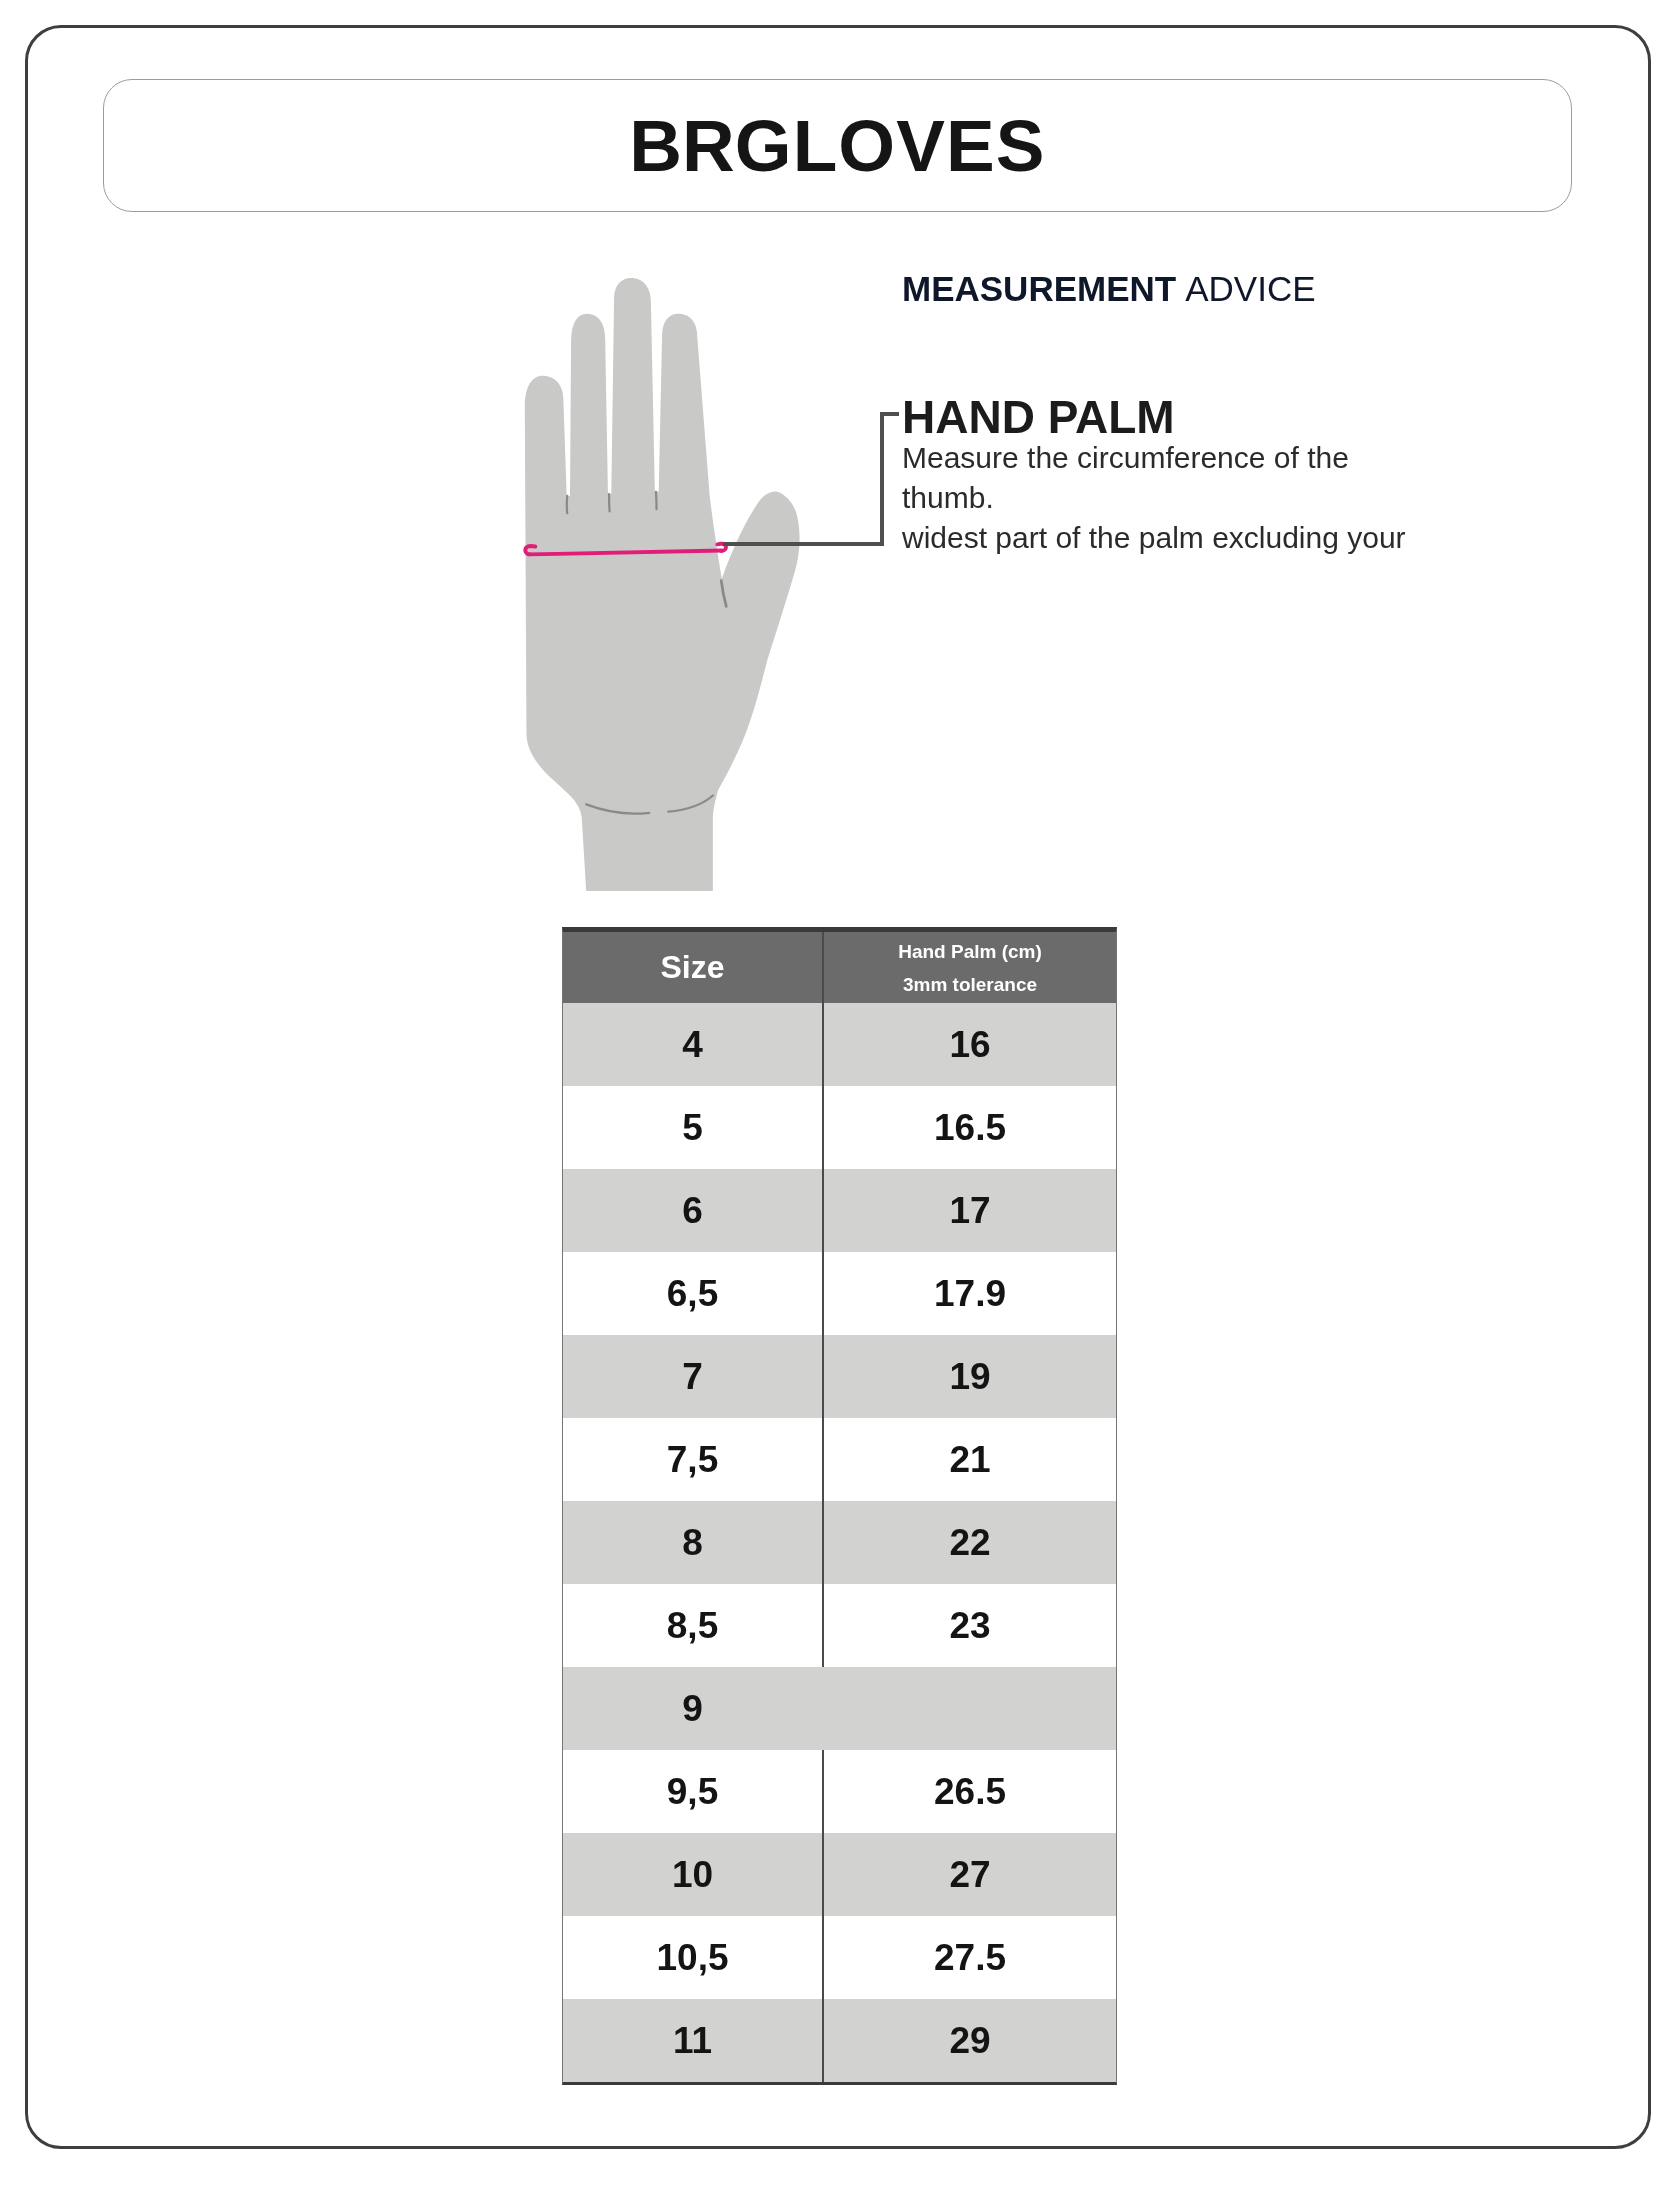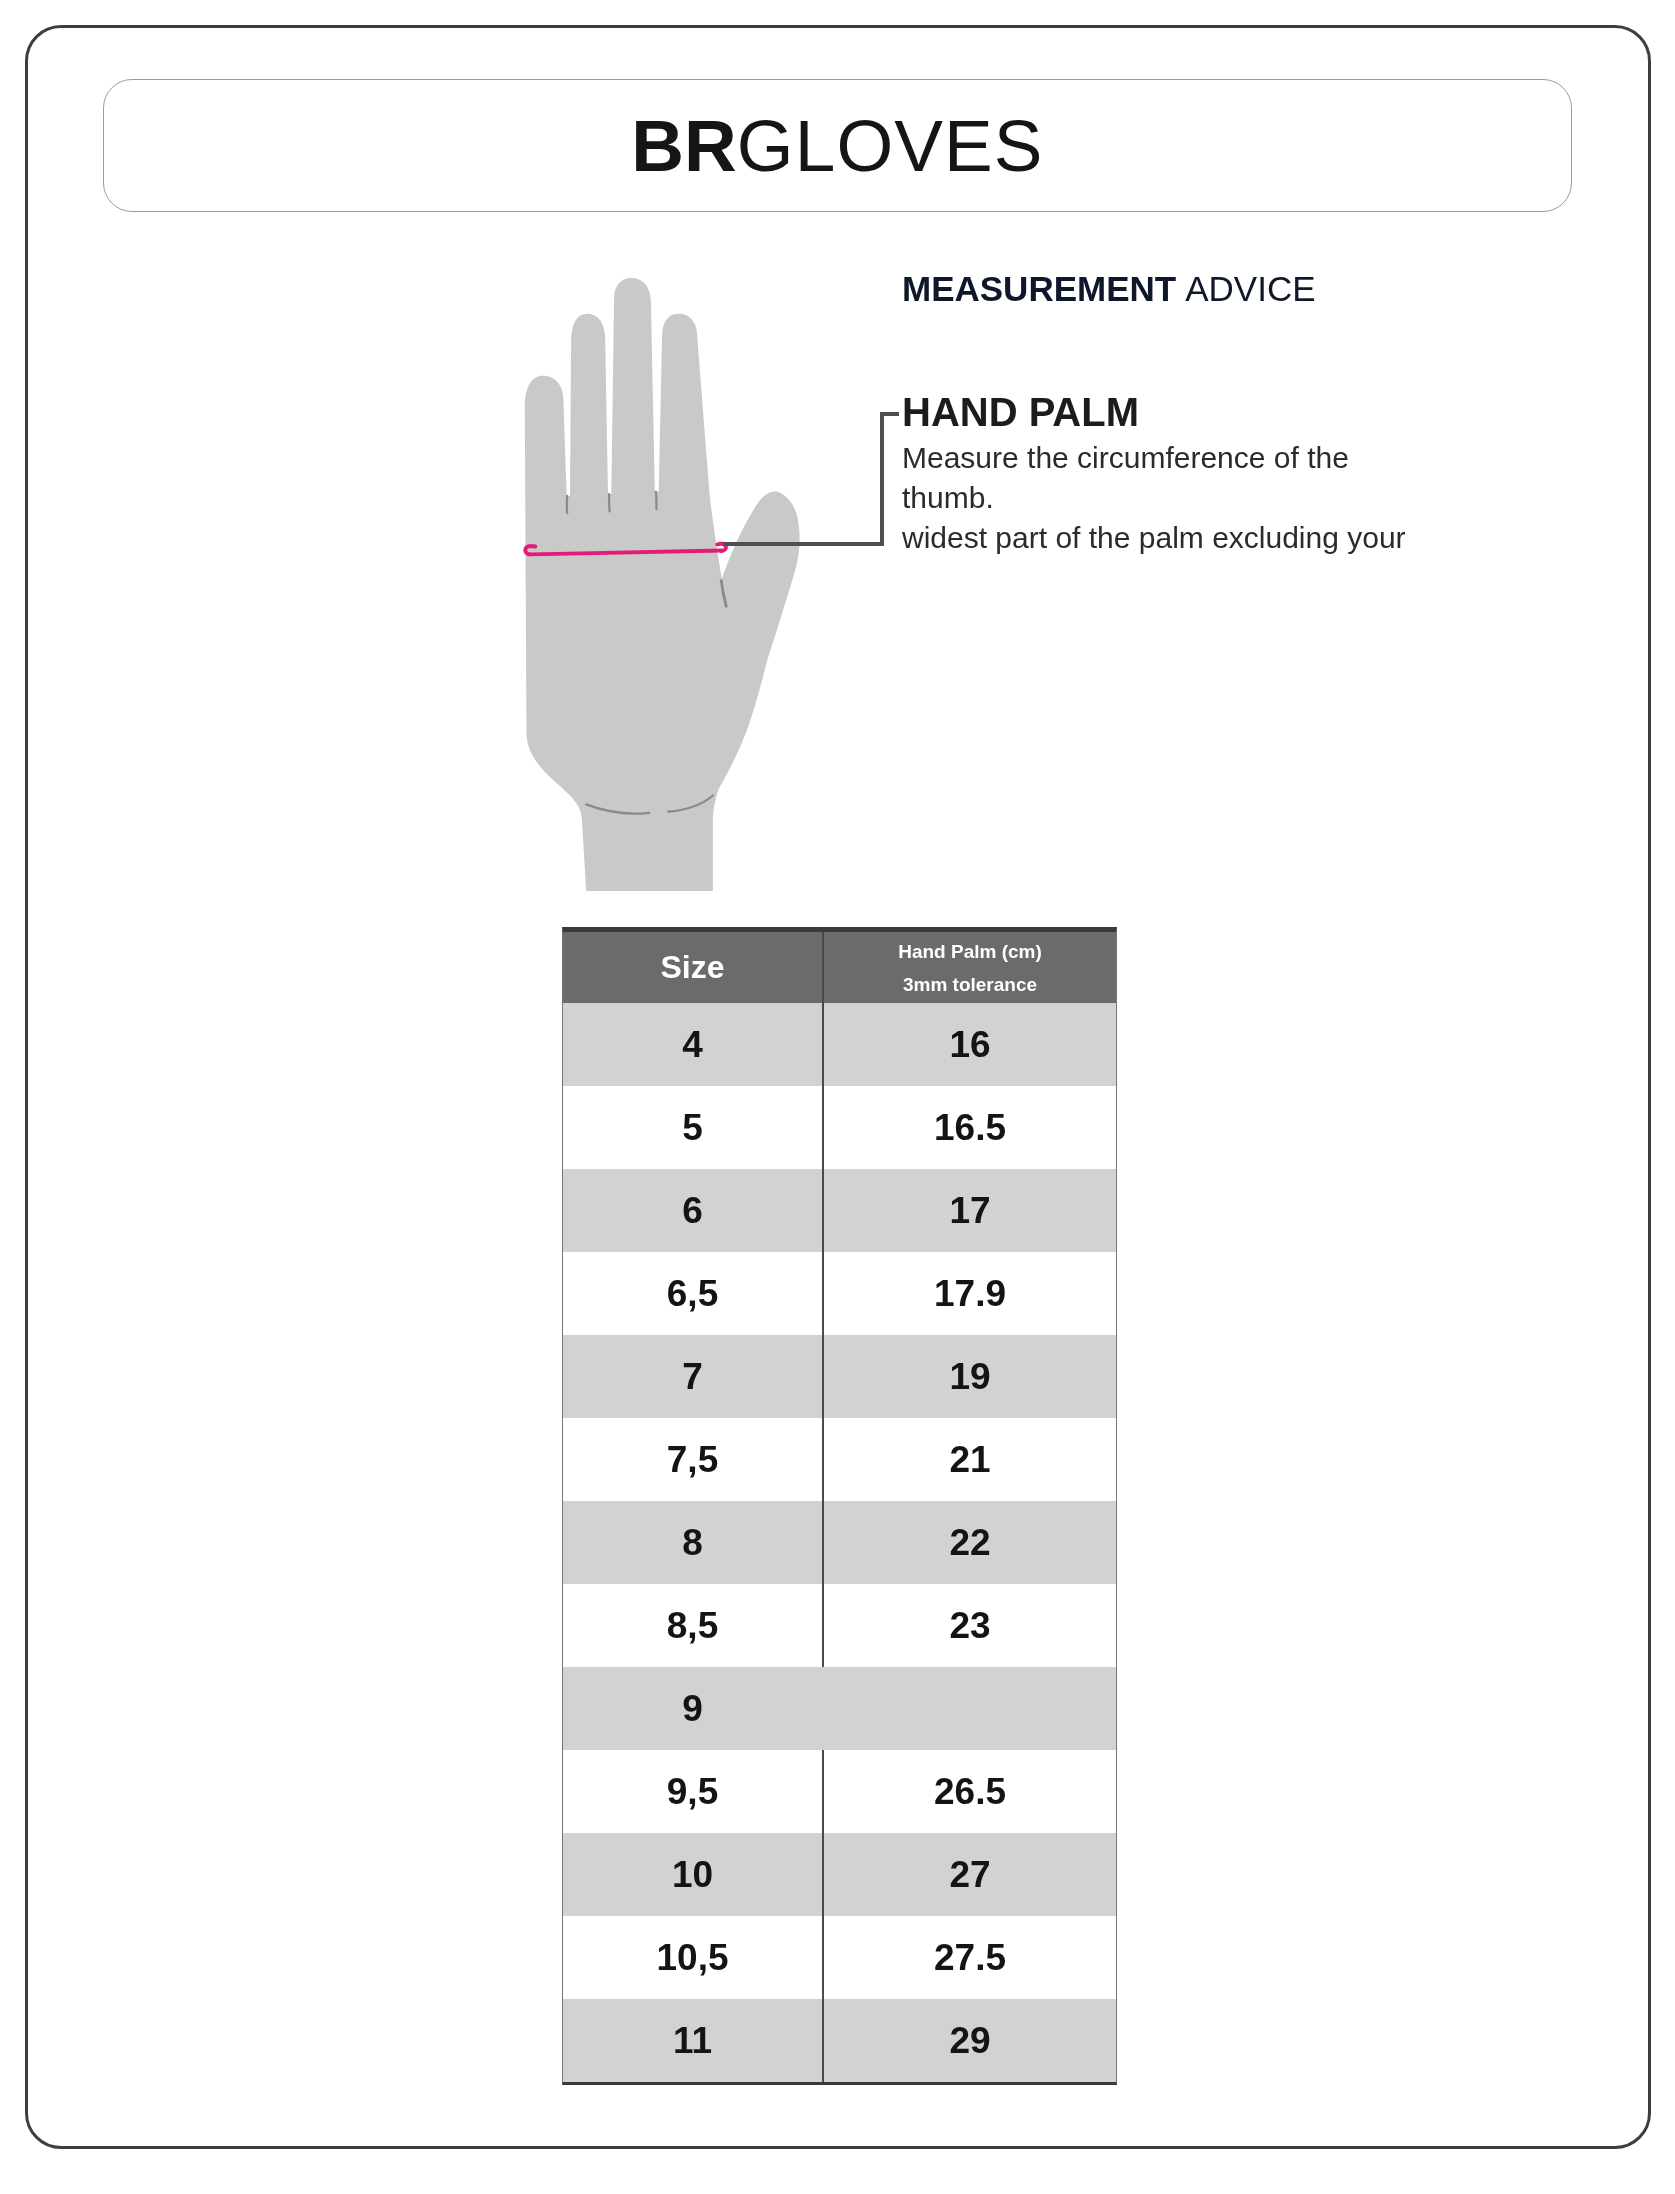--- a/index.html
+++ b/index.html
@@ -12,29 +12,29 @@
     border:3.4px solid #3e3e3e;border-radius:36px;
   }
   
   .header-box{
     position:absolute;left:103px;top:79px;width:1467px;height:131px;
     border:1.7px solid #9c9c9c;border-radius:29px;background:#fff;
     display:flex;align-items:center;justify-content:center;
   }
   .brand-title{font-size:73px;color:#151515;letter-spacing:0;white-space:nowrap;}
   .brand-title .bold{font-weight:700;margin-top:10px;}
-  .brand-title .light{font-weight:400;margin-left:0;letter-spacing:1.1px;}
+  .brand-title .light{font-weight:700;margin-left:0;letter-spacing:1.1px;}
   
   .advice-heading{
     position:absolute;left:902px;top:269px;font-size:35px;color:#0f172a;white-space:nowrap;
   }
   .advice-heading .bold{font-weight:700;margin-right:9px;}
   .advice-heading .reg{font-weight:400;}
   .handpalm-heading{
-    position:absolute;left:902px;top:390px;font-size:40px;font-weight:700;color:#1c1c1c;white-space:nowrap;
+    position:absolute;left:902px;top:390px;font-size:46px;font-weight:700;color:#1c1c1c;white-space:nowrap;
   }
   .handpalm-body{
     position:absolute;left:902px;top:438px;font-size:30px;line-height:40px;color:#2b2b2b;
   }
   
   .hand-svg{position:absolute;left:522px;top:273px;width:293px;height:618px;overflow:visible;}
   .connector-h{position:absolute;left:723px;top:542px;width:161px;height:3.9px;background:#4f4f4f;}
   .connector-v{position:absolute;left:880px;top:412px;width:3.9px;height:134px;background:#4f4f4f;}
   .connector-tick{position:absolute;left:884px;top:412px;width:14.5px;height:3.9px;background:#4f4f4f;}
   

